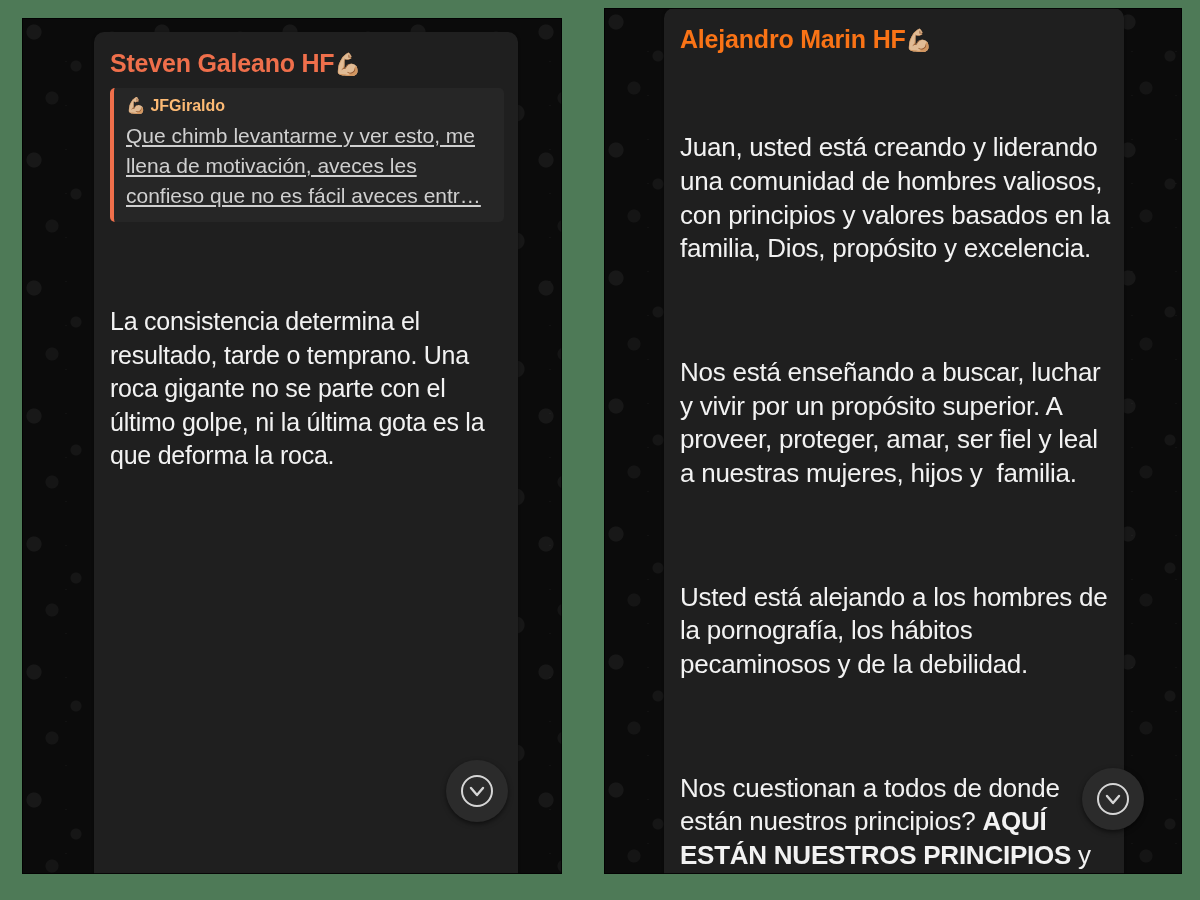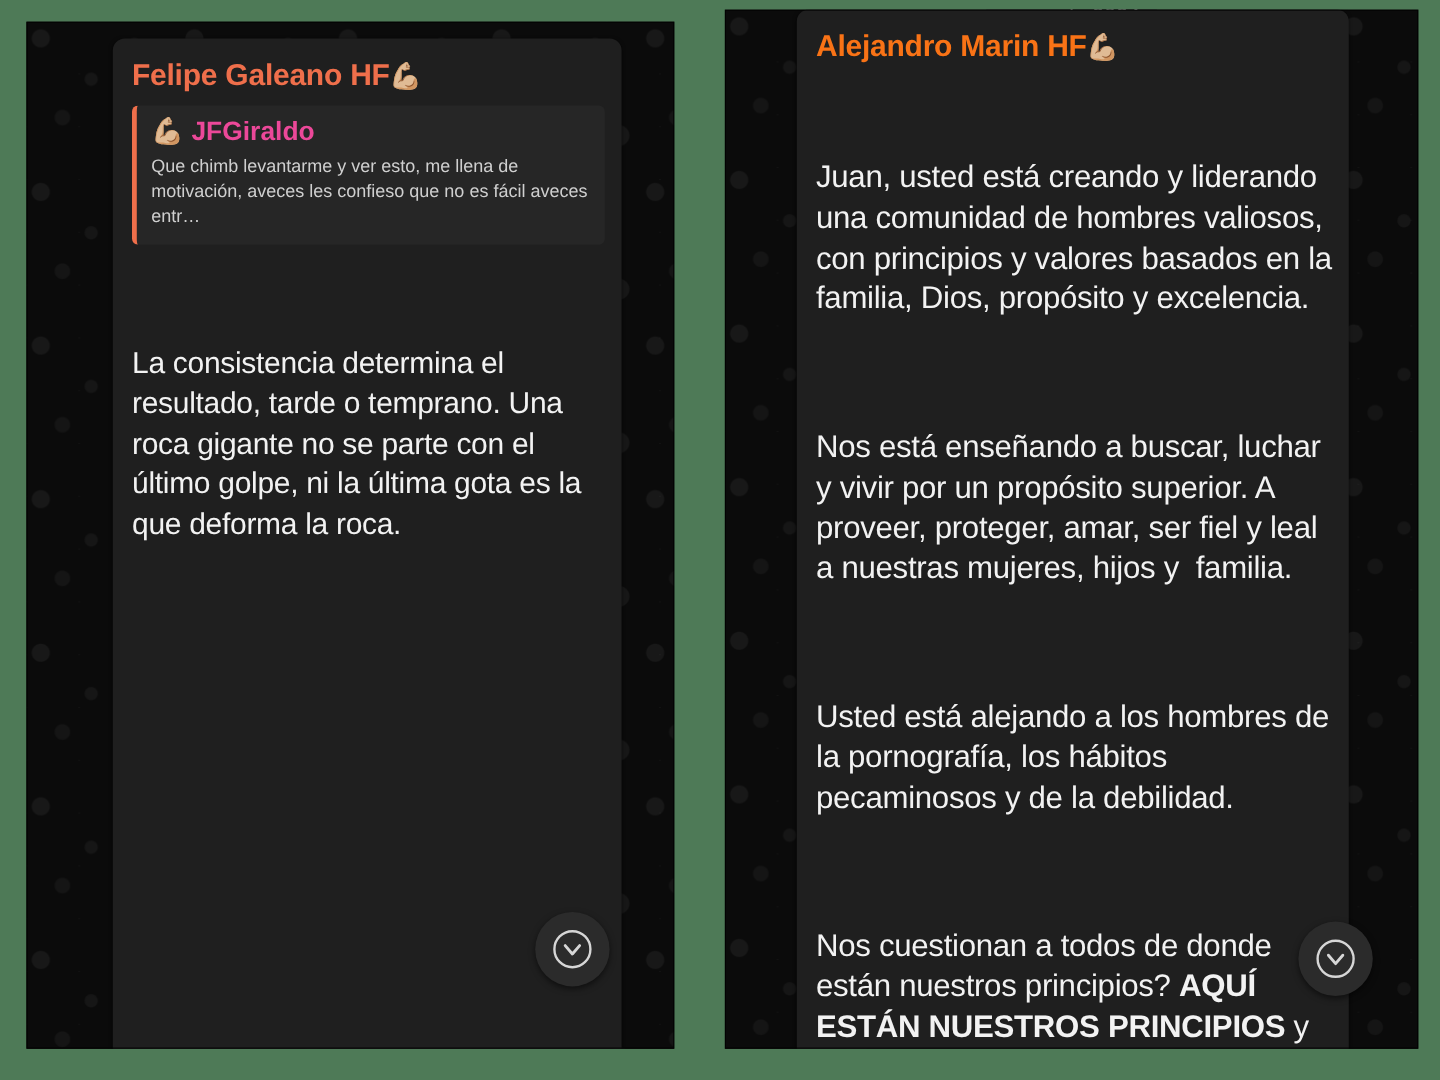--- a/index.html
+++ b/index.html
@@ -103,30 +103,31 @@
 
   
   .quote {
     background: #262626;
     border-left: 4px solid #ef6f4b;
     border-radius: 5px;
     padding: 9px 12px 12px 12px;
     margin-bottom: 16px;
   }
   .quote-name {
-    color: #ec4899;
+    color: #fdba74;
     font-weight: bold;
-    font-size: 22px;
+    font-size: 16px;
     margin-bottom: 6px;
     line-height: 1.15;
   }
   .quote-text {
     color: #cfcfcf;
-    font-size: 15px;
+    font-size: 21px;
     line-height: 1.42;
+    text-decoration: underline;
   }
 
   .msg-text {
     color: #f2f2f2;
     font-size: 25px;
     line-height: 1.34;
     letter-spacing: -0.25px;
     white-space: pre-wrap;
   }
   .msg-text.right {
@@ -180,21 +181,21 @@
 </head>
 <body style="background: rgb(78, 122, 87);">
 
 <div class="stage">
 
   <div class="panel panel-left">
     <div class="wallpaper"></div>
 
     <div class="bubble bubble-left">
       <div class="sender sender-left">
-        <span>Felipe Galeano HF</span><span class="emoji">💪🏼</span>
+        <span>Steven Galeano HF</span><span class="emoji">💪🏼</span>
       </div>
 
       <div class="quote">
         <div class="quote-name">
           <span class="emoji">💪🏼</span>
           <span>JFGiraldo</span>
         </div>
         <div class="quote-text">Que chimb levantarme y ver esto, me llena de motivación, aveces les confieso que no es fácil aveces entr…</div>
       </div>
 

